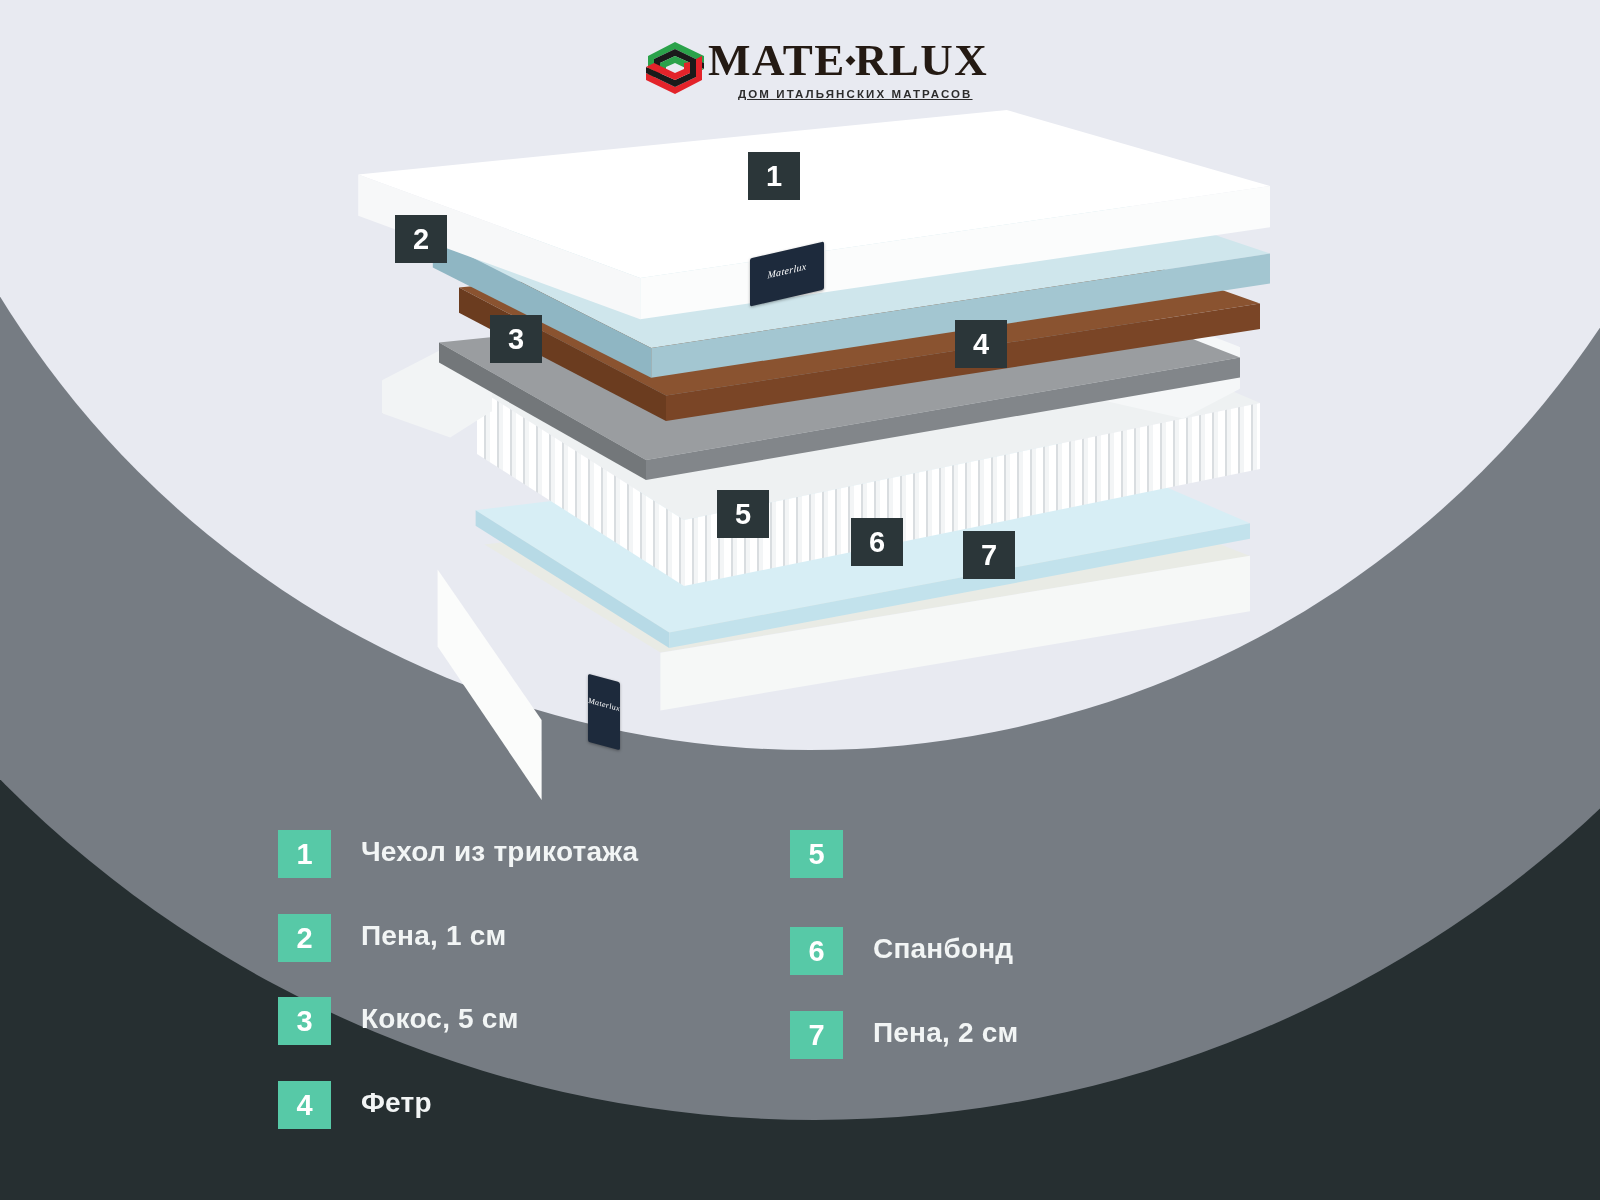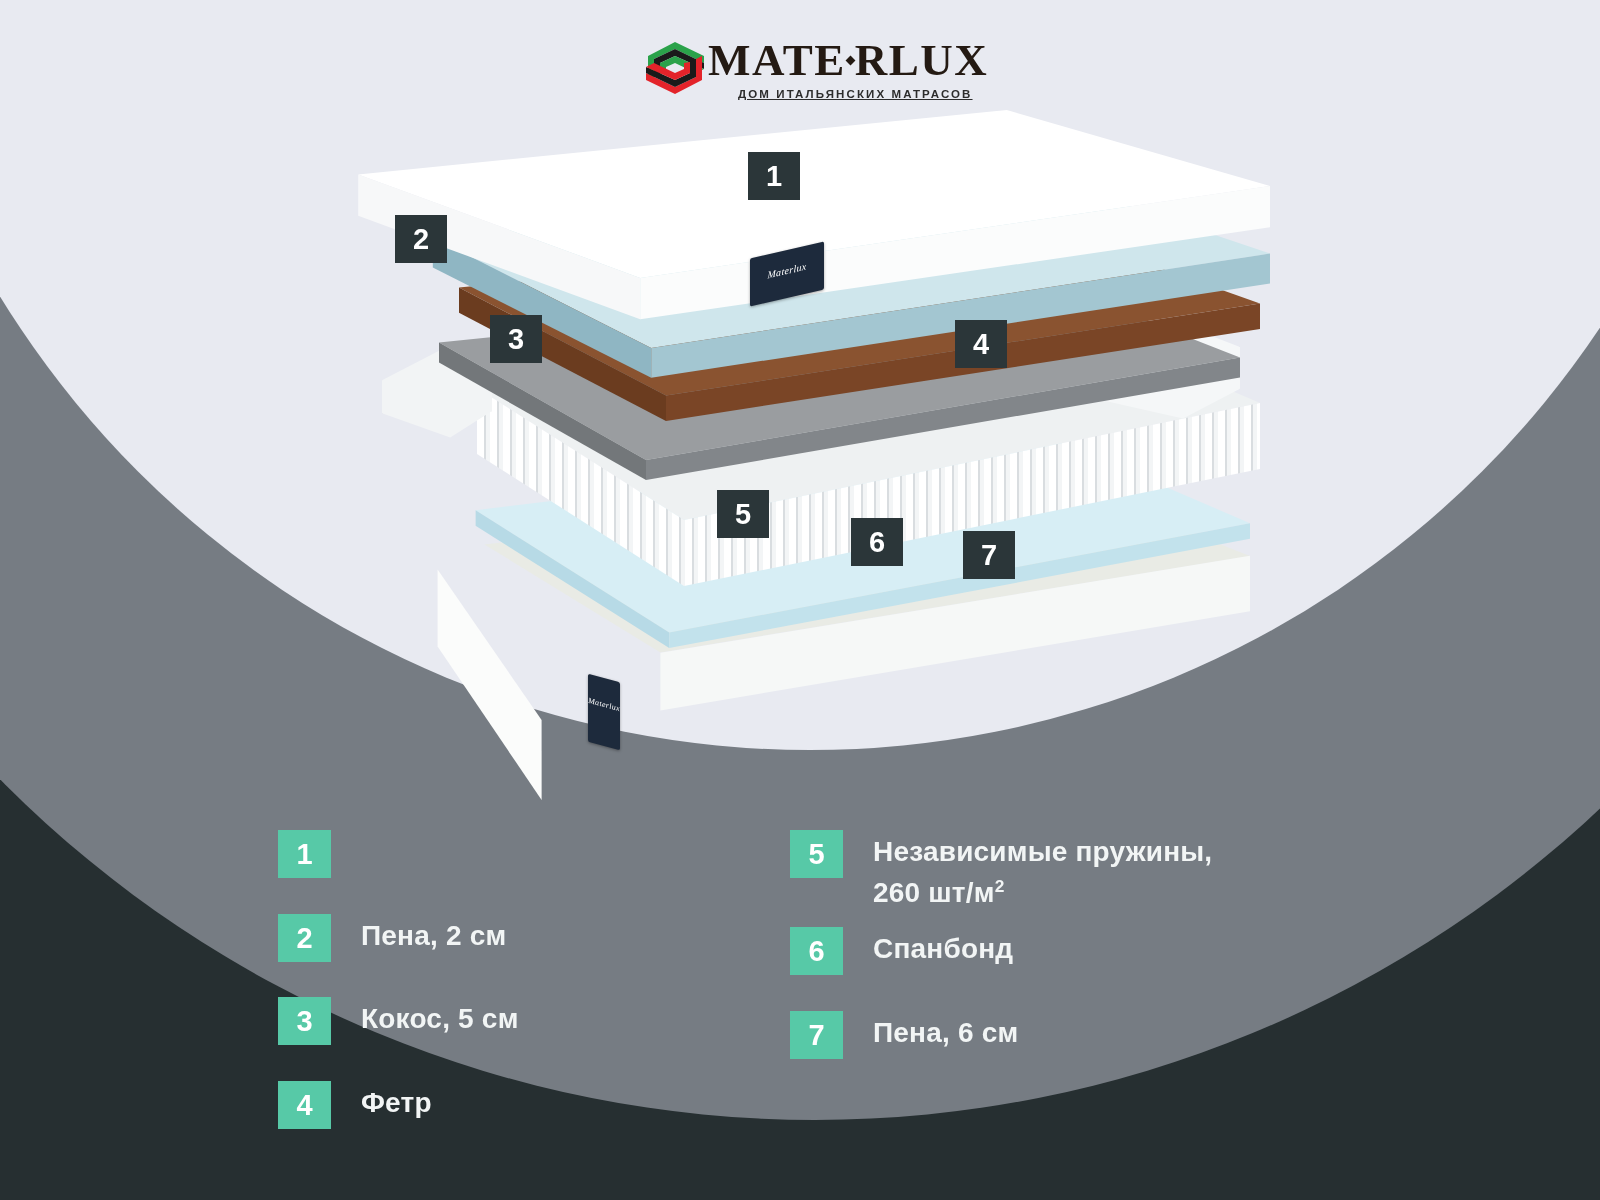--- a/index.html
+++ b/index.html
@@ -237,43 +237,43 @@
         <div class="pin" style="left: 387px; top: 380px;">5</div>
         <div class="pin" style="left: 521px; top: 408px;">6</div>
         <div class="pin" style="left: 633px; top: 421px;">7</div>
       </div>
   </div>
 
   <div id="legend">
     <div class="lg-col left" id="legend-left">
         <div class="lg-row" style="top: 0px;">
           <div class="lg-num">1</div>
+          <div class="lg-text">Чехол из трикотажа</div>
         </div>
         <div class="lg-row" style="top: 84px;">
           <div class="lg-num">2</div>
-          <div class="lg-text">Пена, 2 см</div>
+          <div class="lg-text">Пена, 1 см</div>
         </div>
         <div class="lg-row" style="top: 167px;">
           <div class="lg-num">3</div>
           <div class="lg-text">Кокос, 5 см</div>
         </div>
         <div class="lg-row" style="top: 251px;">
           <div class="lg-num">4</div>
           <div class="lg-text">Фетр</div>
         </div>
       </div>
     <div class="lg-col right" id="legend-right">
         <div class="lg-row" style="top: 0px;">
           <div class="lg-num">5</div>
-          <div class="lg-text">Независимые пружины,<br>260 шт/м<sup>2</sup></div>
         </div>
         <div class="lg-row" style="top: 97px;">
           <div class="lg-num">6</div>
           <div class="lg-text">Спанбонд</div>
         </div>
         <div class="lg-row" style="top: 181px;">
           <div class="lg-num">7</div>
-          <div class="lg-text">Пена, 6 см</div>
+          <div class="lg-text">Пена, 2 см</div>
         </div>
       </div>
   </div>
 
 </div>
 
 </body></html>

